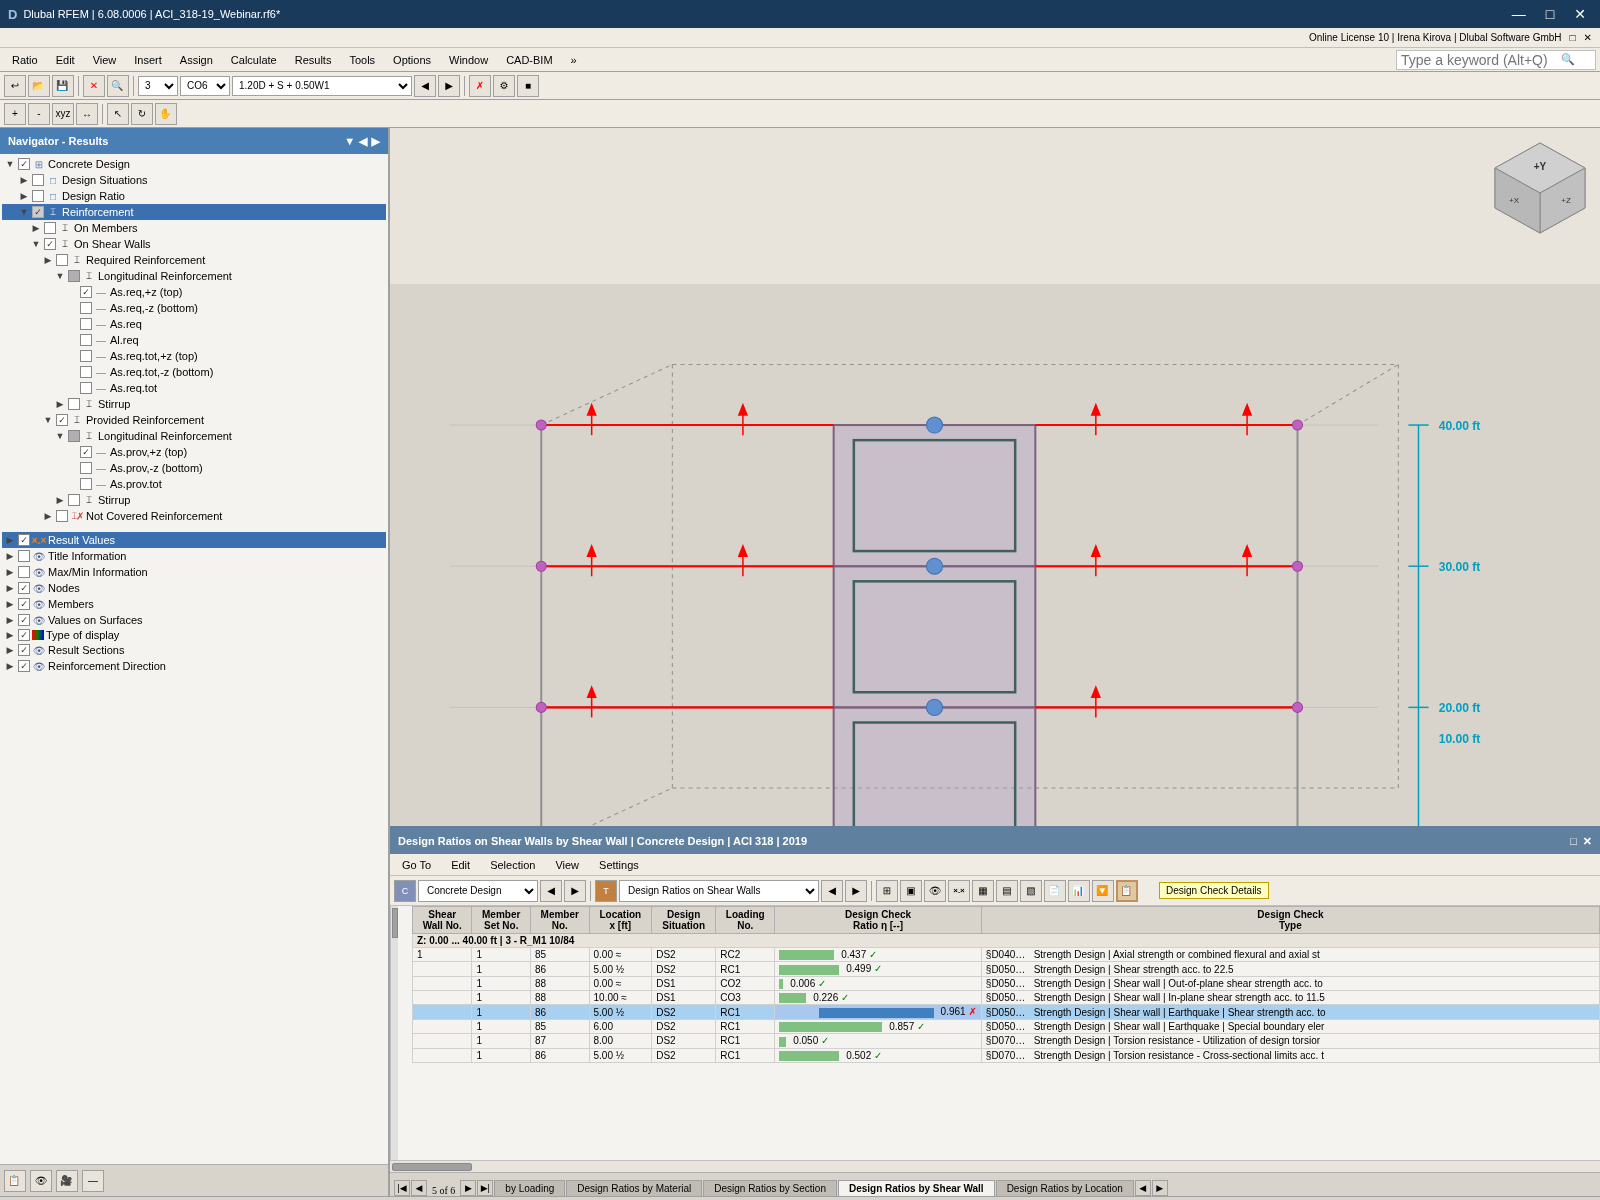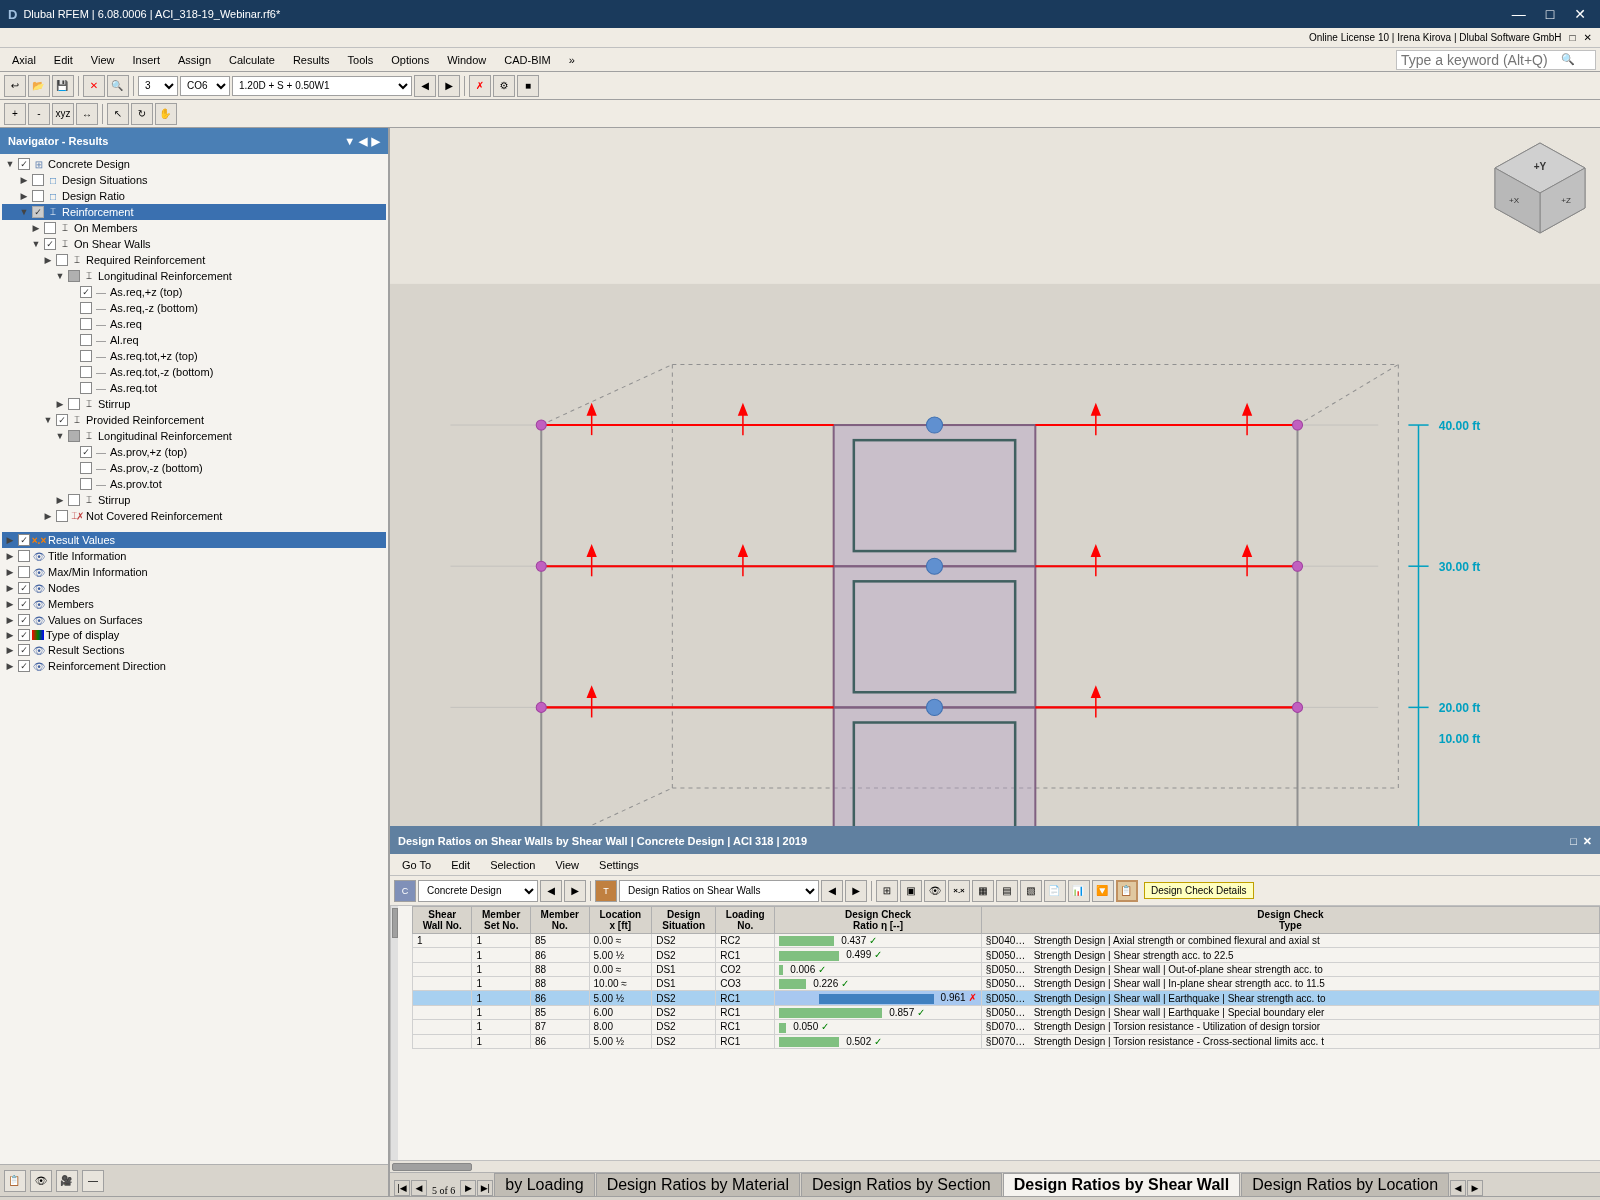--- a/index.html
+++ b/index.html
@@ -220,21 +220,21 @@
       background: #d8d4cc;
       border-top: 1px solid #b0b0b0;
       gap: 1px;
     }
     .tab {
       padding: 2px 10px;
       background: #c0bcb4;
       border: 1px solid #a0a0a0;
       border-bottom: none;
       cursor: pointer;
-      font-size: 16px;
+      font-size: 10px;
       white-space: nowrap;
     }
     .tab.active {
       background: #f5f3ef;
       font-weight: bold;
     }
     .nav-btn {
       width: 16px; height: 16px;
       background: #d8d4cc;
       border: 1px solid #a0a0a0;
@@ -331,21 +331,21 @@
   </div>
 </div>
 
 <div class="license-bar">
   <span>Online License 10 | Irena Kirova | Dlubal Software GmbH</span>
   <span style="cursor:pointer;">□</span>
   <span style="cursor:pointer;">✕</span>
 </div>
 
 <div class="menu-bar">
-  <div class="menu-item">Axial</div>
+  <div class="menu-item">Ratio</div>
   <div class="menu-item">Edit</div>
   <div class="menu-item">View</div>
   <div class="menu-item">Insert</div>
   <div class="menu-item">Assign</div>
   <div class="menu-item">Calculate</div>
   <div class="menu-item">Results</div>
   <div class="menu-item">Tools</div>
   <div class="menu-item">Options</div>
   <div class="menu-item">Window</div>
   <div class="menu-item">CAD-BIM</div>
@@ -818,21 +818,21 @@
         <div class="toolbar-btn">👁</div>
         <div class="toolbar-btn" style="font-weight:bold; font-size:8px;">×.×</div>
         <div class="toolbar-btn">▦</div>
         <div class="toolbar-btn">▤</div>
         <div class="toolbar-btn">▧</div>
         <div class="toolbar-btn">📄</div>
         <div class="toolbar-btn">📊</div>
         <div class="toolbar-btn">🔽</div>
         <div class="toolbar-btn" style="background:#e0c8a0; border:2px solid #c09060;">📋</div>
 
-        <div class="tooltip-box" style="position:relative; left:0; top:0; display:inline-block; font-size:10px; background:#ffffc0; border:1px solid #c0a000; padding:2px 6px; margin-left:4px;">
+        <div class="tooltip-box" style="position:relative; left:15px; top:0; display:inline-block; font-size:10px; background:#ffffc0; border:1px solid #c0a000; padding:2px 6px; margin-left:4px;">
           <span>Design Check Details</span>
         </div>
       </div>
 
       <div style="display:flex; flex:1; overflow:hidden;gap:14px;">
 
         <div style="width:8px; background:#e0e0e0; border-left:1px solid #c0c0c0; flex-shrink:0;">
           <div style="width:6px; height:30px; background:#a0a0a0; margin:2px auto; border:1px solid #888;"></div>
         </div>
 
@@ -844,20 +844,25 @@
                 <th>Member<br>Set No.</th>
                 <th>Member<br>No.</th>
                 <th>Location<br>x [ft]</th>
                 <th>Design<br>Situation</th>
                 <th>Loading<br>No.</th>
                 <th style="min-width:130px;">Design Check<br>Ratio η [--]</th>
                 <th style="min-width:500px;">Design Check<br>Type</th>
               </tr>
             </thead>
             <tbody>
+              <tr class="row-group-header">
+                <td colspan="8">
+                  <span>Z: 0.00 ... 40.00 ft | 3 - R_M1 10/84</span>
+                </td>
+              </tr>
               <tr>
                 <td>1</td>
                 <td>1</td>
                 <td>85</td>
                 <td>0.00 ≈</td>
                 <td>DS2</td>
                 <td>RC2</td>
                 <td>
                   <span style="display:inline-block; width:55px; height:10px; background:#80c080; vertical-align:middle; margin-right:4px;"></span>
                   0.437 <span class="check-green">✓</span>

